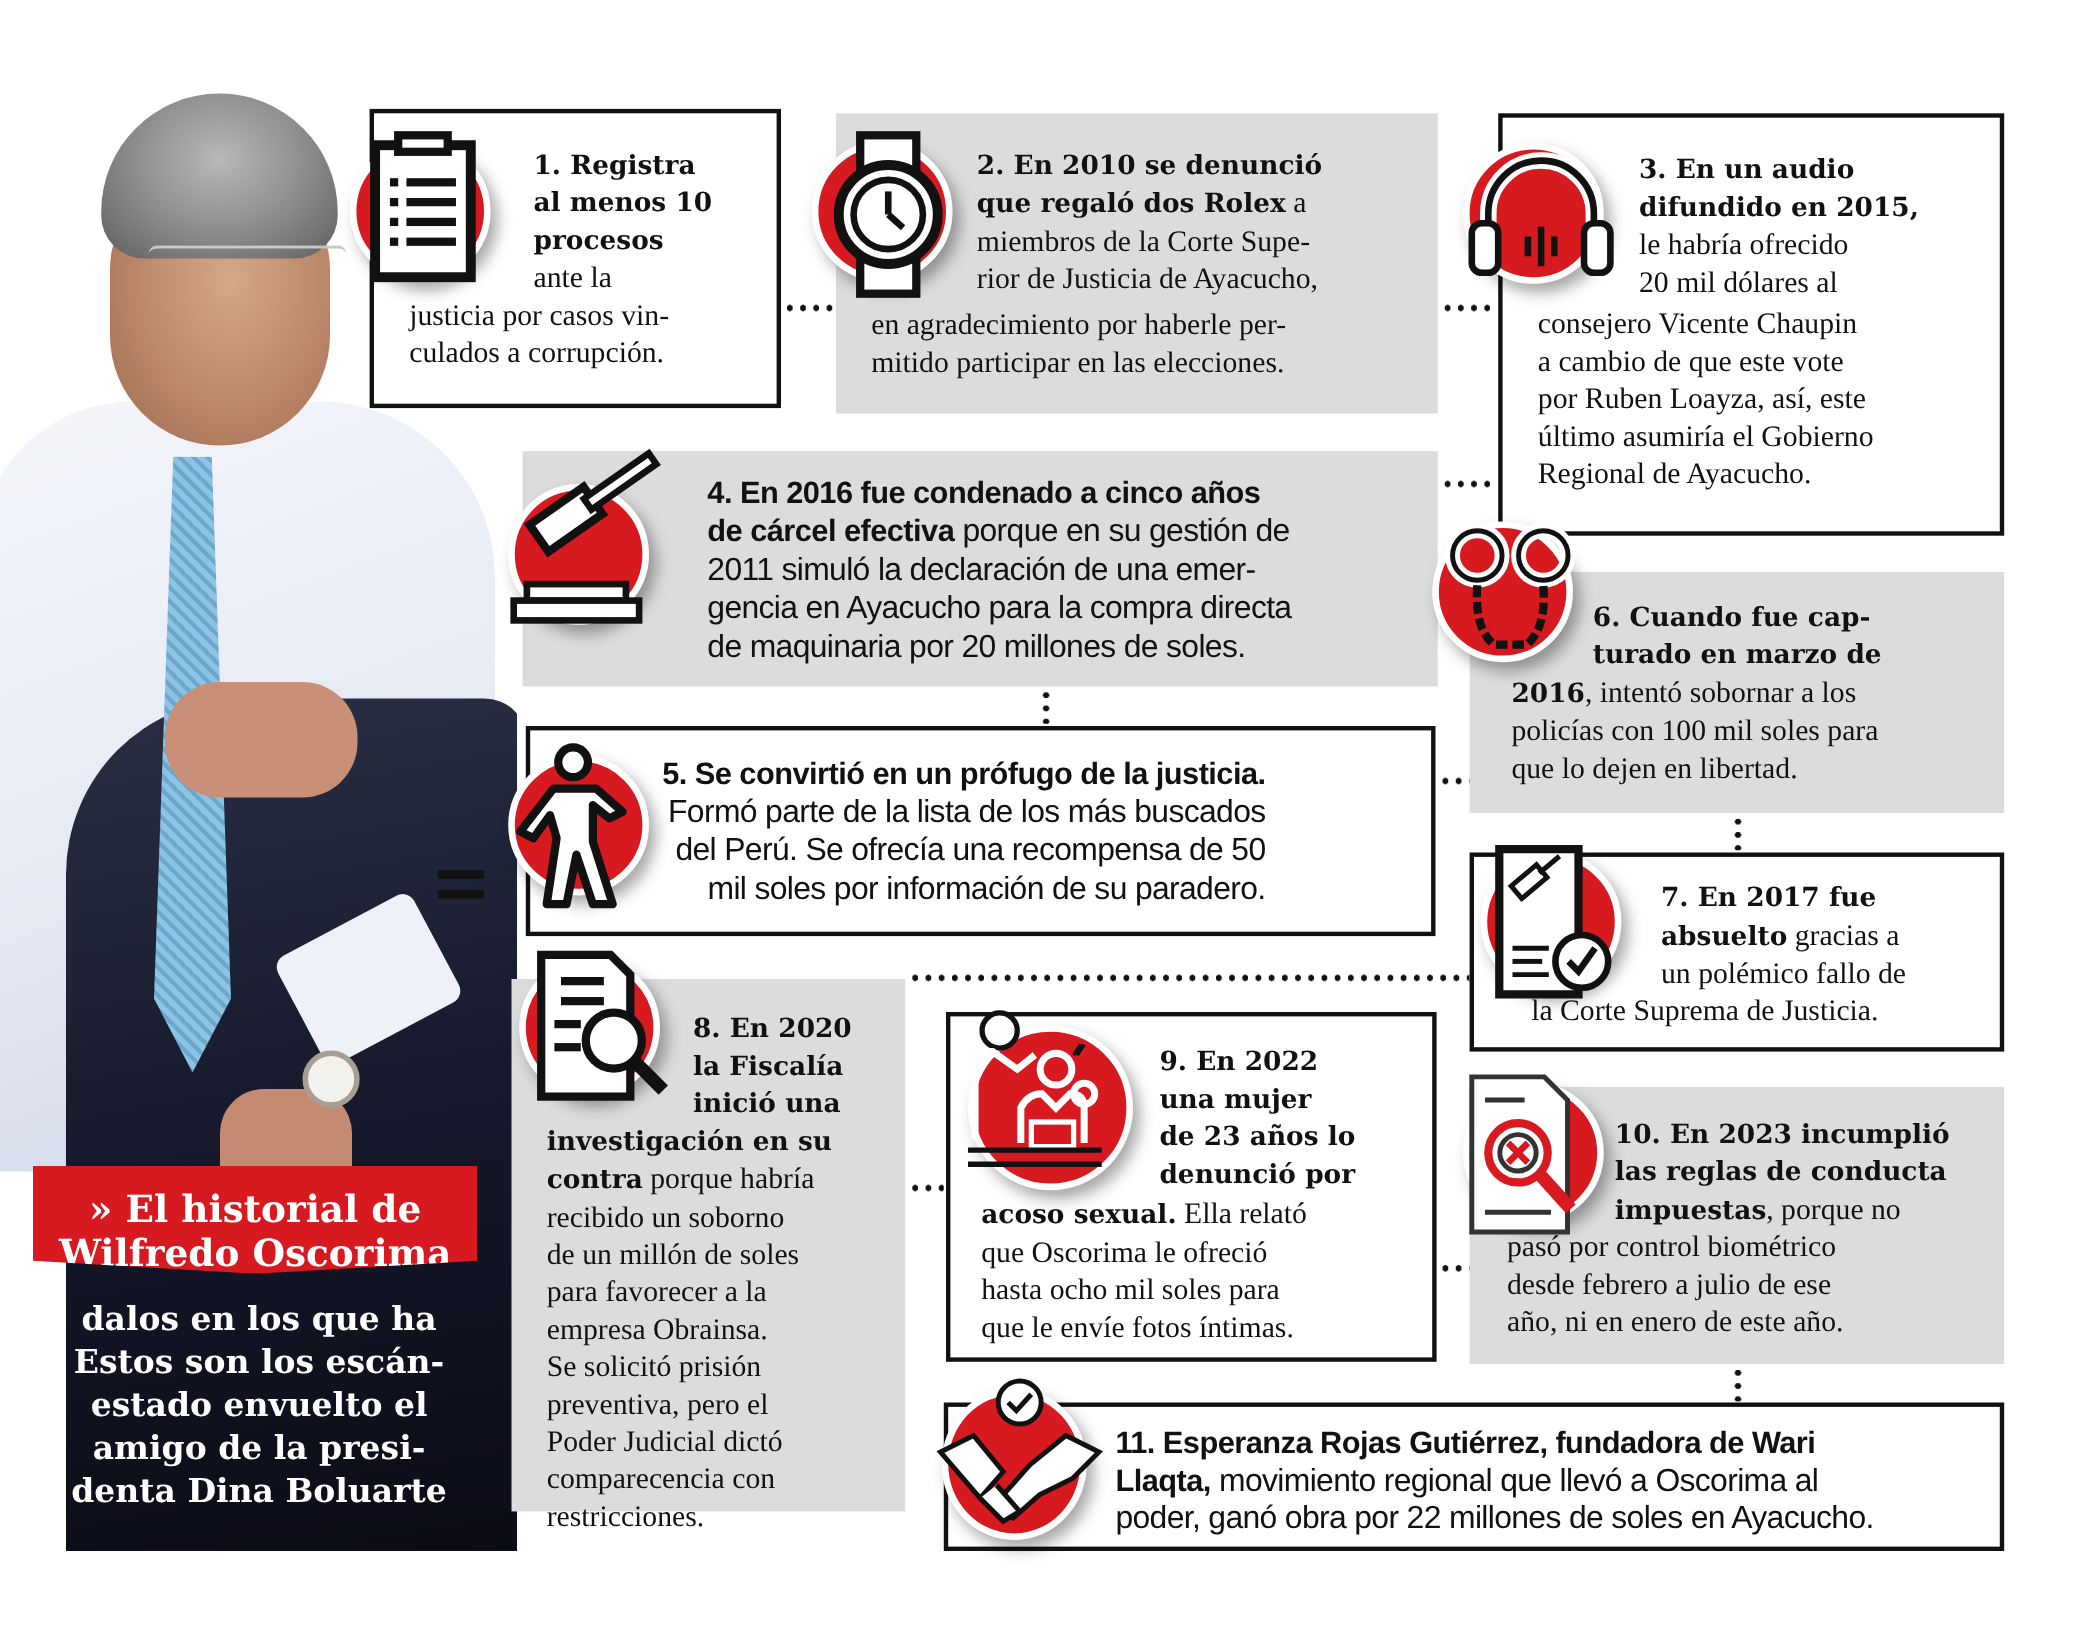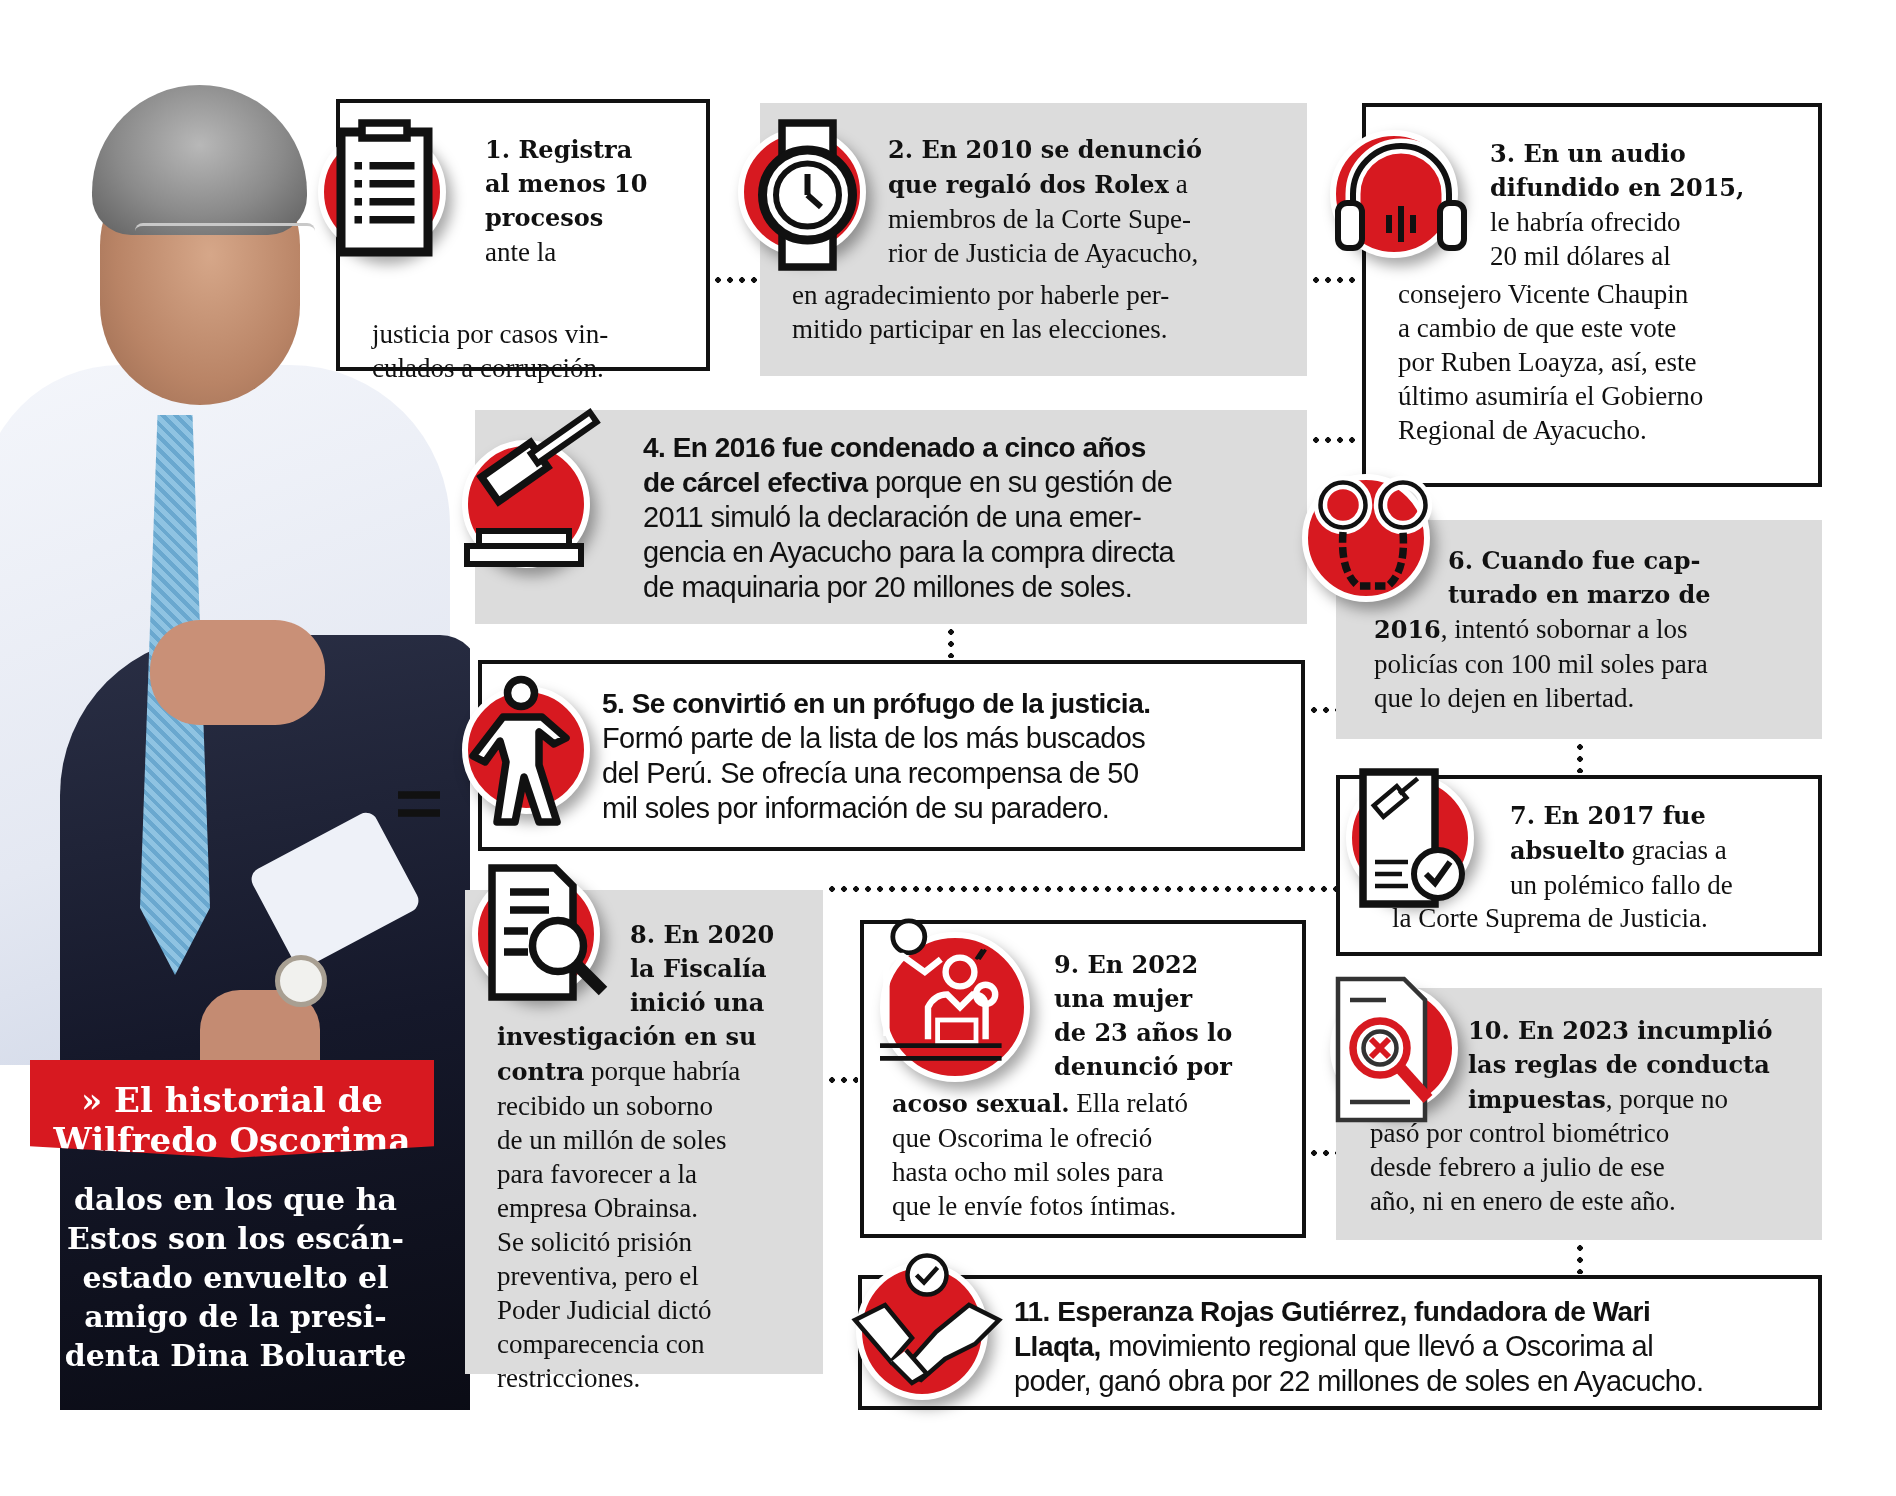--- a/index.html
+++ b/index.html
@@ -133,21 +133,21 @@
 <div class="dots-h" style="left:1308px; top:1150px; width:28px;"></div>
 <div class="dots-v" style="left:1577px; top:1242px; height:32px;"></div>
 
 <div class="card white" style="left:336px; top:99px; width:374px; height:272px;">
   <div class="txt" style="left:145px; top:30px;">
     <b style="display:block">1. Registra</b>
     <b style="display:block">al menos 10</b>
     <b style="display:block">procesos</b>
     <div>ante la</div>
   </div>
-  <div class="txt" style="left:32px; top:166px;margin-top:48px;">
+  <div class="txt" style="left:32px; top:166px;">
     <div>justicia por casos vin-</div>
     <div>culados a corrupción.</div>
   </div>
 </div>
 <div class="bubble" style="left:318px; top:128px;">
   <svg viewBox="0 0 100 100">
     <rect x="18" y="8" width="58" height="80" fill="#fff" stroke="#111" stroke-width="6"></rect>
     <rect x="32" y="2" width="30" height="10" fill="#fff" stroke="#111" stroke-width="5"></rect>
     <g fill="#111">
       <rect x="27" y="28" width="5" height="5"></rect>
@@ -226,21 +226,21 @@
     <g transform="rotate(-35 40 30)">
       <rect x="20" y="16" width="40" height="20" fill="#fff" stroke="#111" stroke-width="5"></rect>
       <rect x="56" y="22" width="48" height="8" fill="#fff" stroke="#111" stroke-width="4"></rect>
     </g>
     <rect x="14" y="66" width="60" height="10" fill="#fff" stroke="#111" stroke-width="4"></rect>
     <rect x="6" y="76" width="76" height="12" fill="#fff" stroke="#111" stroke-width="4"></rect>
   </svg>
 </div>
 
 <div class="card white narrow" style="left:478px; top:660px; width:827px; height:191px; font-size:29px; line-height:35px;">
-  <div class="txt" style="left:120px; top:22px;">
+  <div class="txt" style="left:120px; top:22px;text-align:right;">
     <b style="display:block">5. Se convirtió en un prófugo de la justicia.</b>
     <div>Formó parte de la lista de los más buscados</div>
     <div>del Perú. Se ofrecía una recompensa de 50</div>
     <div>mil soles por información de su paradero.</div>
   </div>
 </div>
 <div class="bubble" style="left:462px; top:686px;">
   <svg viewBox="0 0 100 100">
     <circle cx="42" cy="10" r="9" fill="#fff" stroke="#111" stroke-width="5"></circle>
     <path d="M30 26 L56 26 L72 40 L64 44 L54 36 L54 58 L66 96 L54 96 L44 66 L38 96 L26 96 L32 56 L28 42 L18 56 L10 52 Z" fill="#fff" stroke="#111" stroke-width="5" stroke-linejoin="round"></path>

